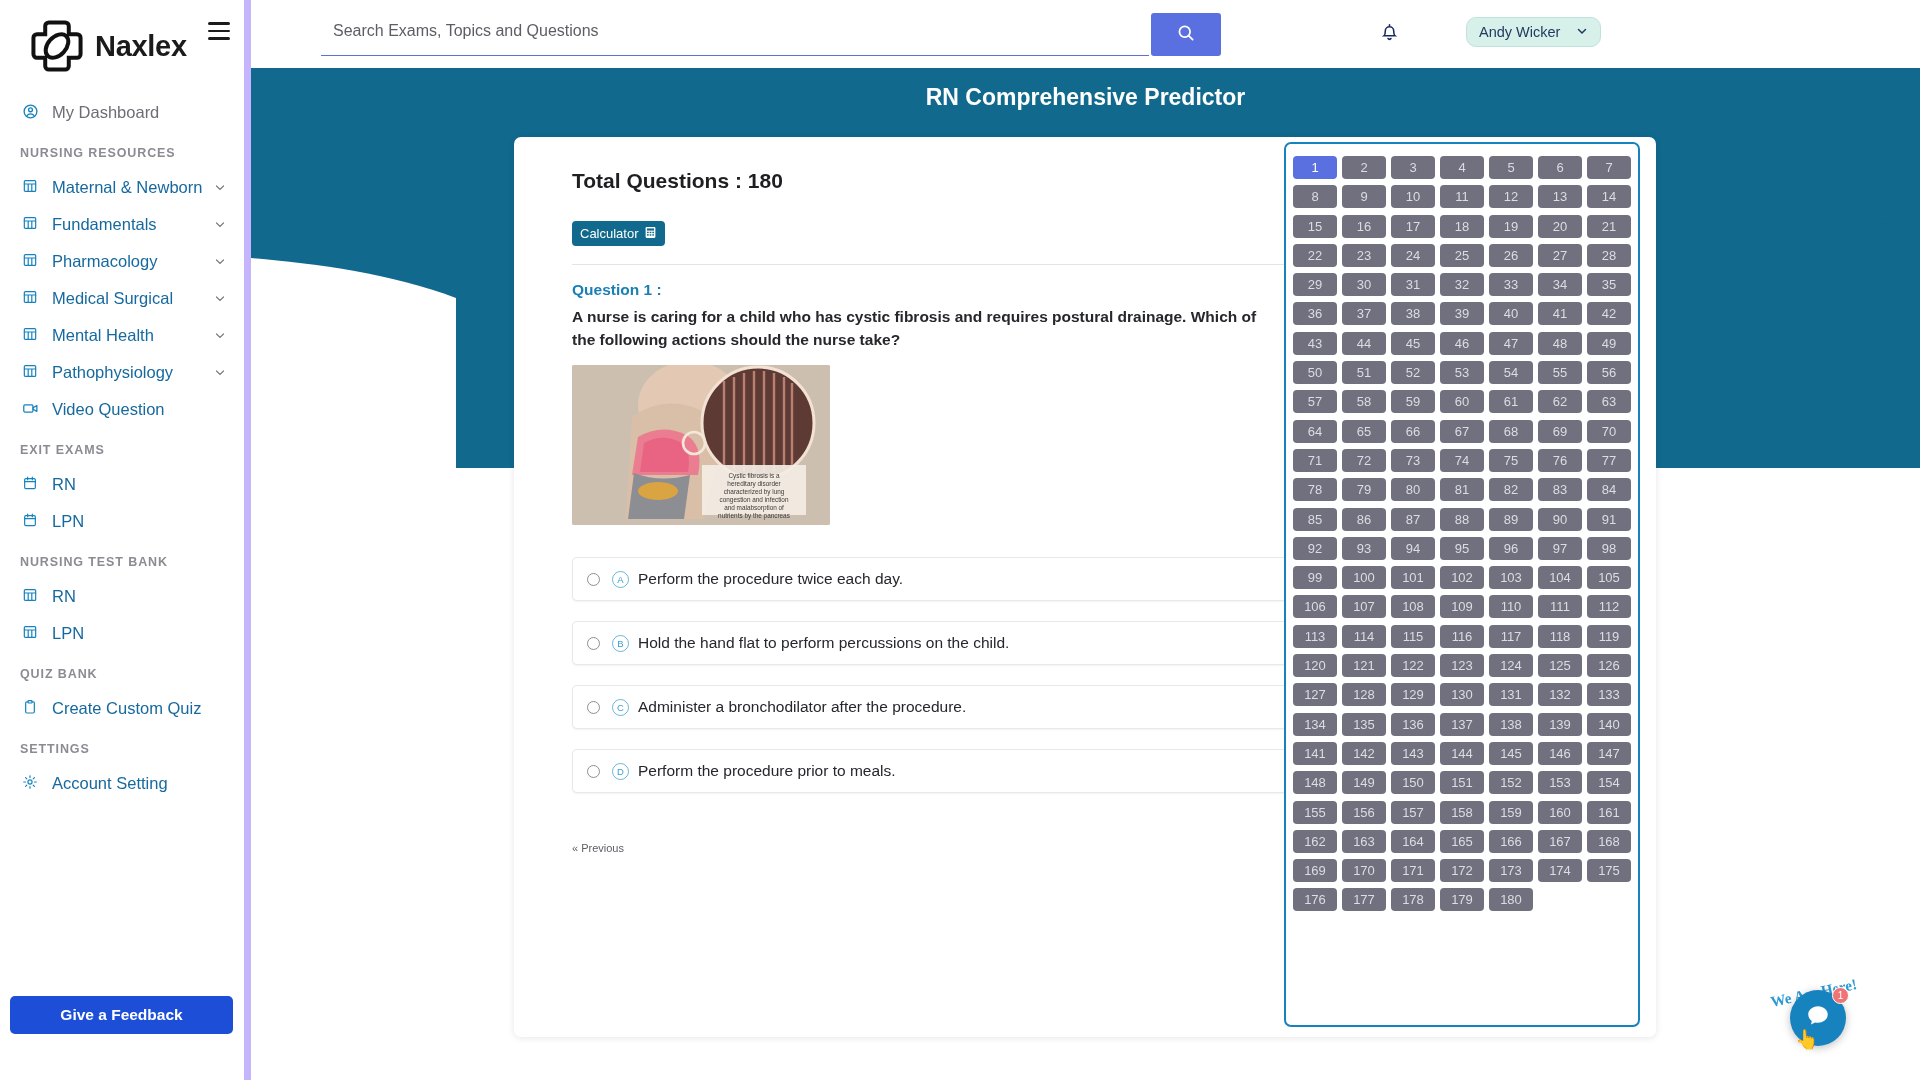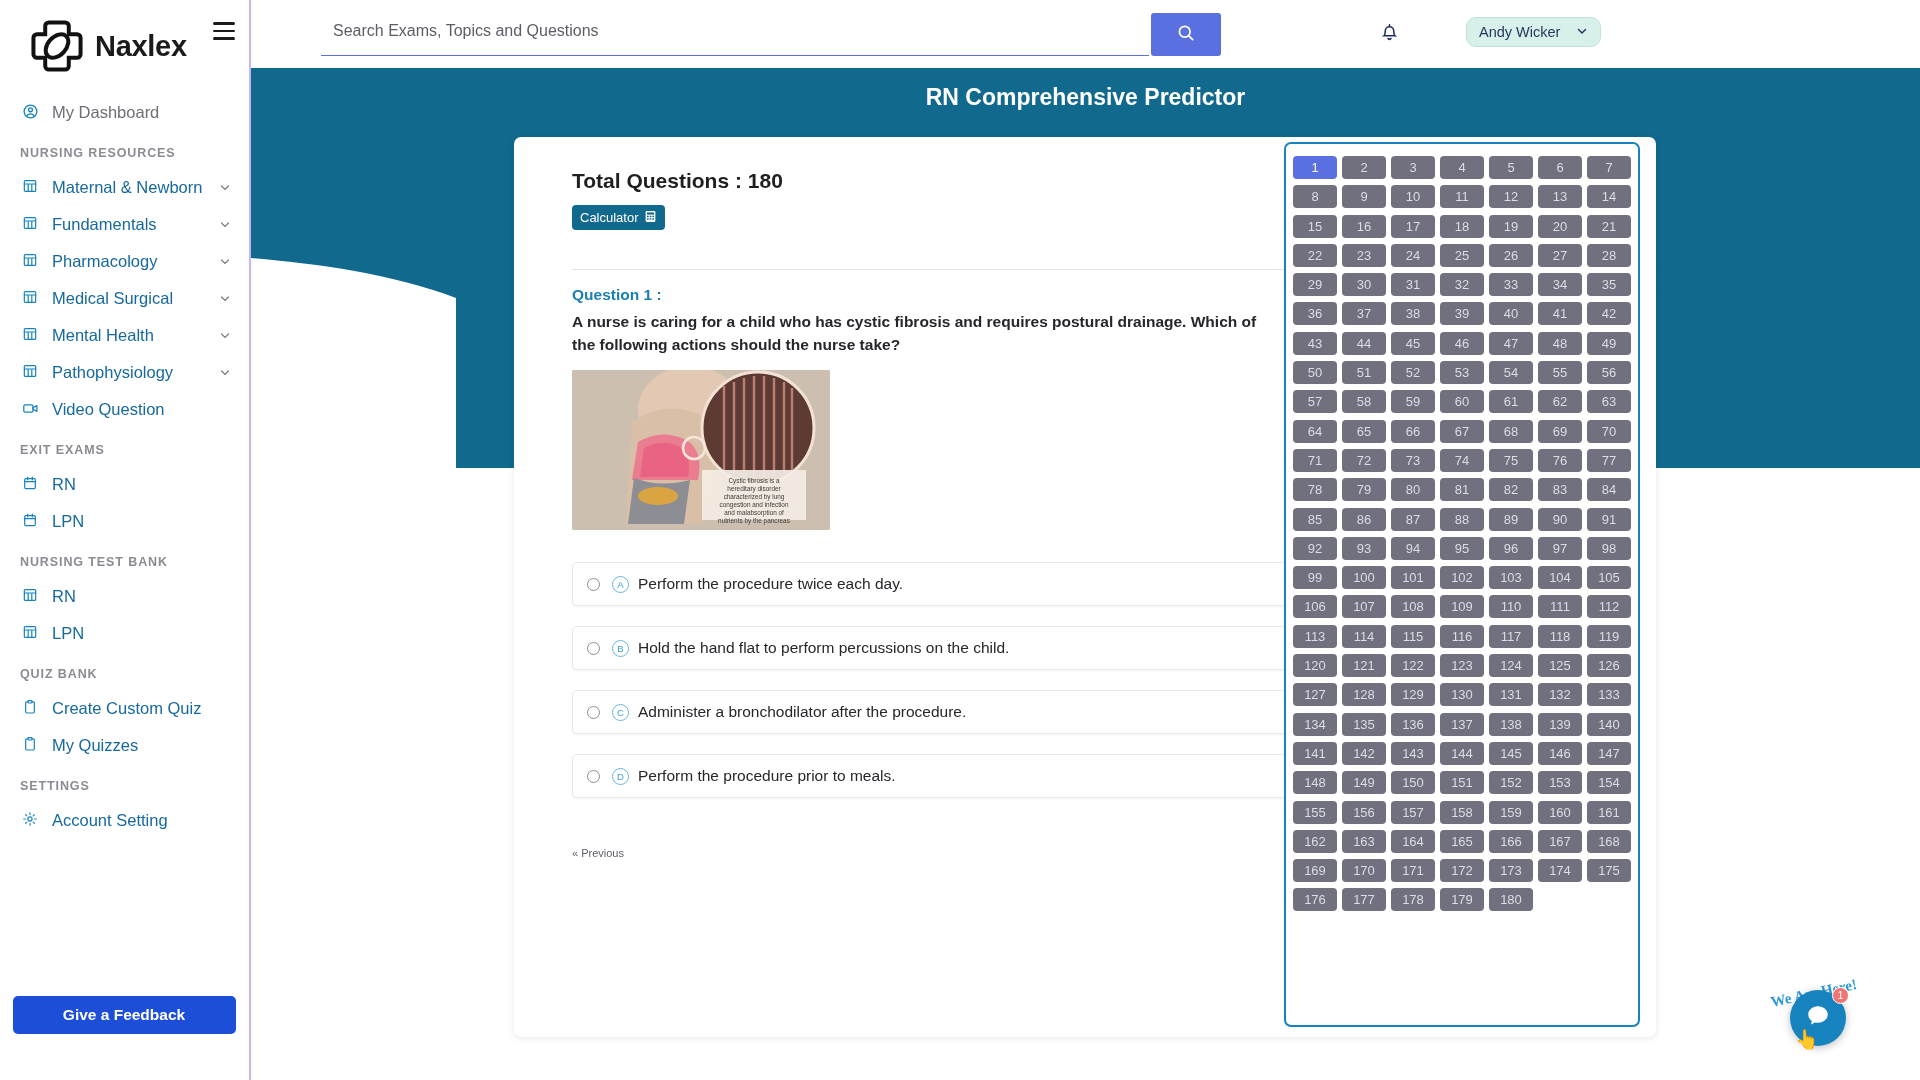--- a/index.html
+++ b/index.html
@@ -8,21 +8,21 @@
     font-family: "Liberation Sans", sans-serif;
     background: #ffffff;
     overflow: hidden;
   }
 
   
   #sidebar {
     position: absolute; left: 0; top: 0;
     width: 251px; height: 1080px;
     background: #ffffff;
-    border-right: 2px solid #c4b5fd;
+    border-right: 7px solid #c4b5fd;
     z-index: 30;
   }
   #brand-bar {
     height: 92px;
     display: flex; align-items: center;
     padding: 0 18px 0 28px;
     position: relative;
   }
   #logo-mark { width: 58px; height: 58px; flex: 0 0 58px; }
   #brand-name {
@@ -126,21 +126,21 @@
   #card-inner { padding: 32px 42px 0 58px; }
 
   #card-head { display: flex; align-items: flex-start; }
   #total-q { font-size: 21px; color: #1f1f22; font-weight: 600; flex: 0 0 auto; }
   #score-block { margin-left: auto; width: 300px; padding-top: 3px; }
   #score-line { font-size: 14px; color: #5d5d66; text-align: center; white-space: nowrap; }
   #score-line b { color: #1f1f22; font-weight: 700; }
   #score-bar {
     margin-top: 8px; height: 9px; border-radius: 6px; background: #cfcfd4;
   }
-  #calc-row { margin-top: 0; display: flex; align-items: flex-start; flex-direction: column; }
+  #calc-row { margin-top: 16px; display: flex; align-items: flex-start; }
   #calc-btn {
     background: #11698e; color: #fff; border: none; border-radius: 4px;
     height: 25px; padding: 0 8px; font-size: 13px; cursor: pointer;
     display: flex; align-items: center; gap: 5px;
     font-family: "Liberation Sans", sans-serif;
   }
   #report-btn {
     margin-left: auto; background: #ef7474; color: #fff; border: none;
     border-radius: 3px; height: 21px; padding: 0 9px; font-size: 11.5px;
     cursor: pointer; font-family: "Liberation Sans", sans-serif;
@@ -388,29 +388,20 @@
         </div>
         <div class="nav-section">QUIZ BANK</div>
         <div class="nav-item">
           <span class="ico">
             <svg width="16" height="16" viewBox="0 0 24 24" fill="none" stroke="#1683bf" stroke-width="1.8" stroke-linecap="round" stroke-linejoin="round">
               <path d="M9 4.2H7.2A1.7 1.7 0 0 0 5.5 6v13.3a1.7 1.7 0 0 0 1.7 1.7h9.6a1.7 1.7 0 0 0 1.7-1.7V6a1.7 1.7 0 0 0-1.7-1.8H15"></path>
               <rect x="9" y="2.4" width="6" height="3.6" rx="1"></rect>
             </svg>
           </span>
           <span class="lbl">Create Custom Quiz</span>
-        </div>
-        <div class="nav-item">
-          <span class="ico">
-            <svg width="16" height="16" viewBox="0 0 24 24" fill="none" stroke="#1683bf" stroke-width="1.8" stroke-linecap="round" stroke-linejoin="round">
-              <path d="M9 4.2H7.2A1.7 1.7 0 0 0 5.5 6v13.3a1.7 1.7 0 0 0 1.7 1.7h9.6a1.7 1.7 0 0 0 1.7-1.7V6a1.7 1.7 0 0 0-1.7-1.8H15"></path>
-              <rect x="9" y="2.4" width="6" height="3.6" rx="1"></rect>
-            </svg>
-          </span>
-          <span class="lbl">My Quizzes</span>
         </div>
         <div class="nav-section">SETTINGS</div>
         <div class="nav-item">
           <span class="ico">
             <svg width="16" height="16" viewBox="0 0 24 24" fill="none" stroke="#1683bf" stroke-width="1.8" stroke-linecap="round" stroke-linejoin="round">
               <circle cx="12" cy="12" r="3.1"></circle>
               <path d="M12 2.6v2.6M12 18.8v2.6M21.4 12h-2.6M5.2 12H2.6M18.6 5.4l-1.8 1.8M7.2 16.8l-1.8 1.8M18.6 18.6l-1.8-1.8M7.2 7.2L5.4 5.4"></path>
             </svg>
           </span>
           <span class="lbl">Account Setting</span>

